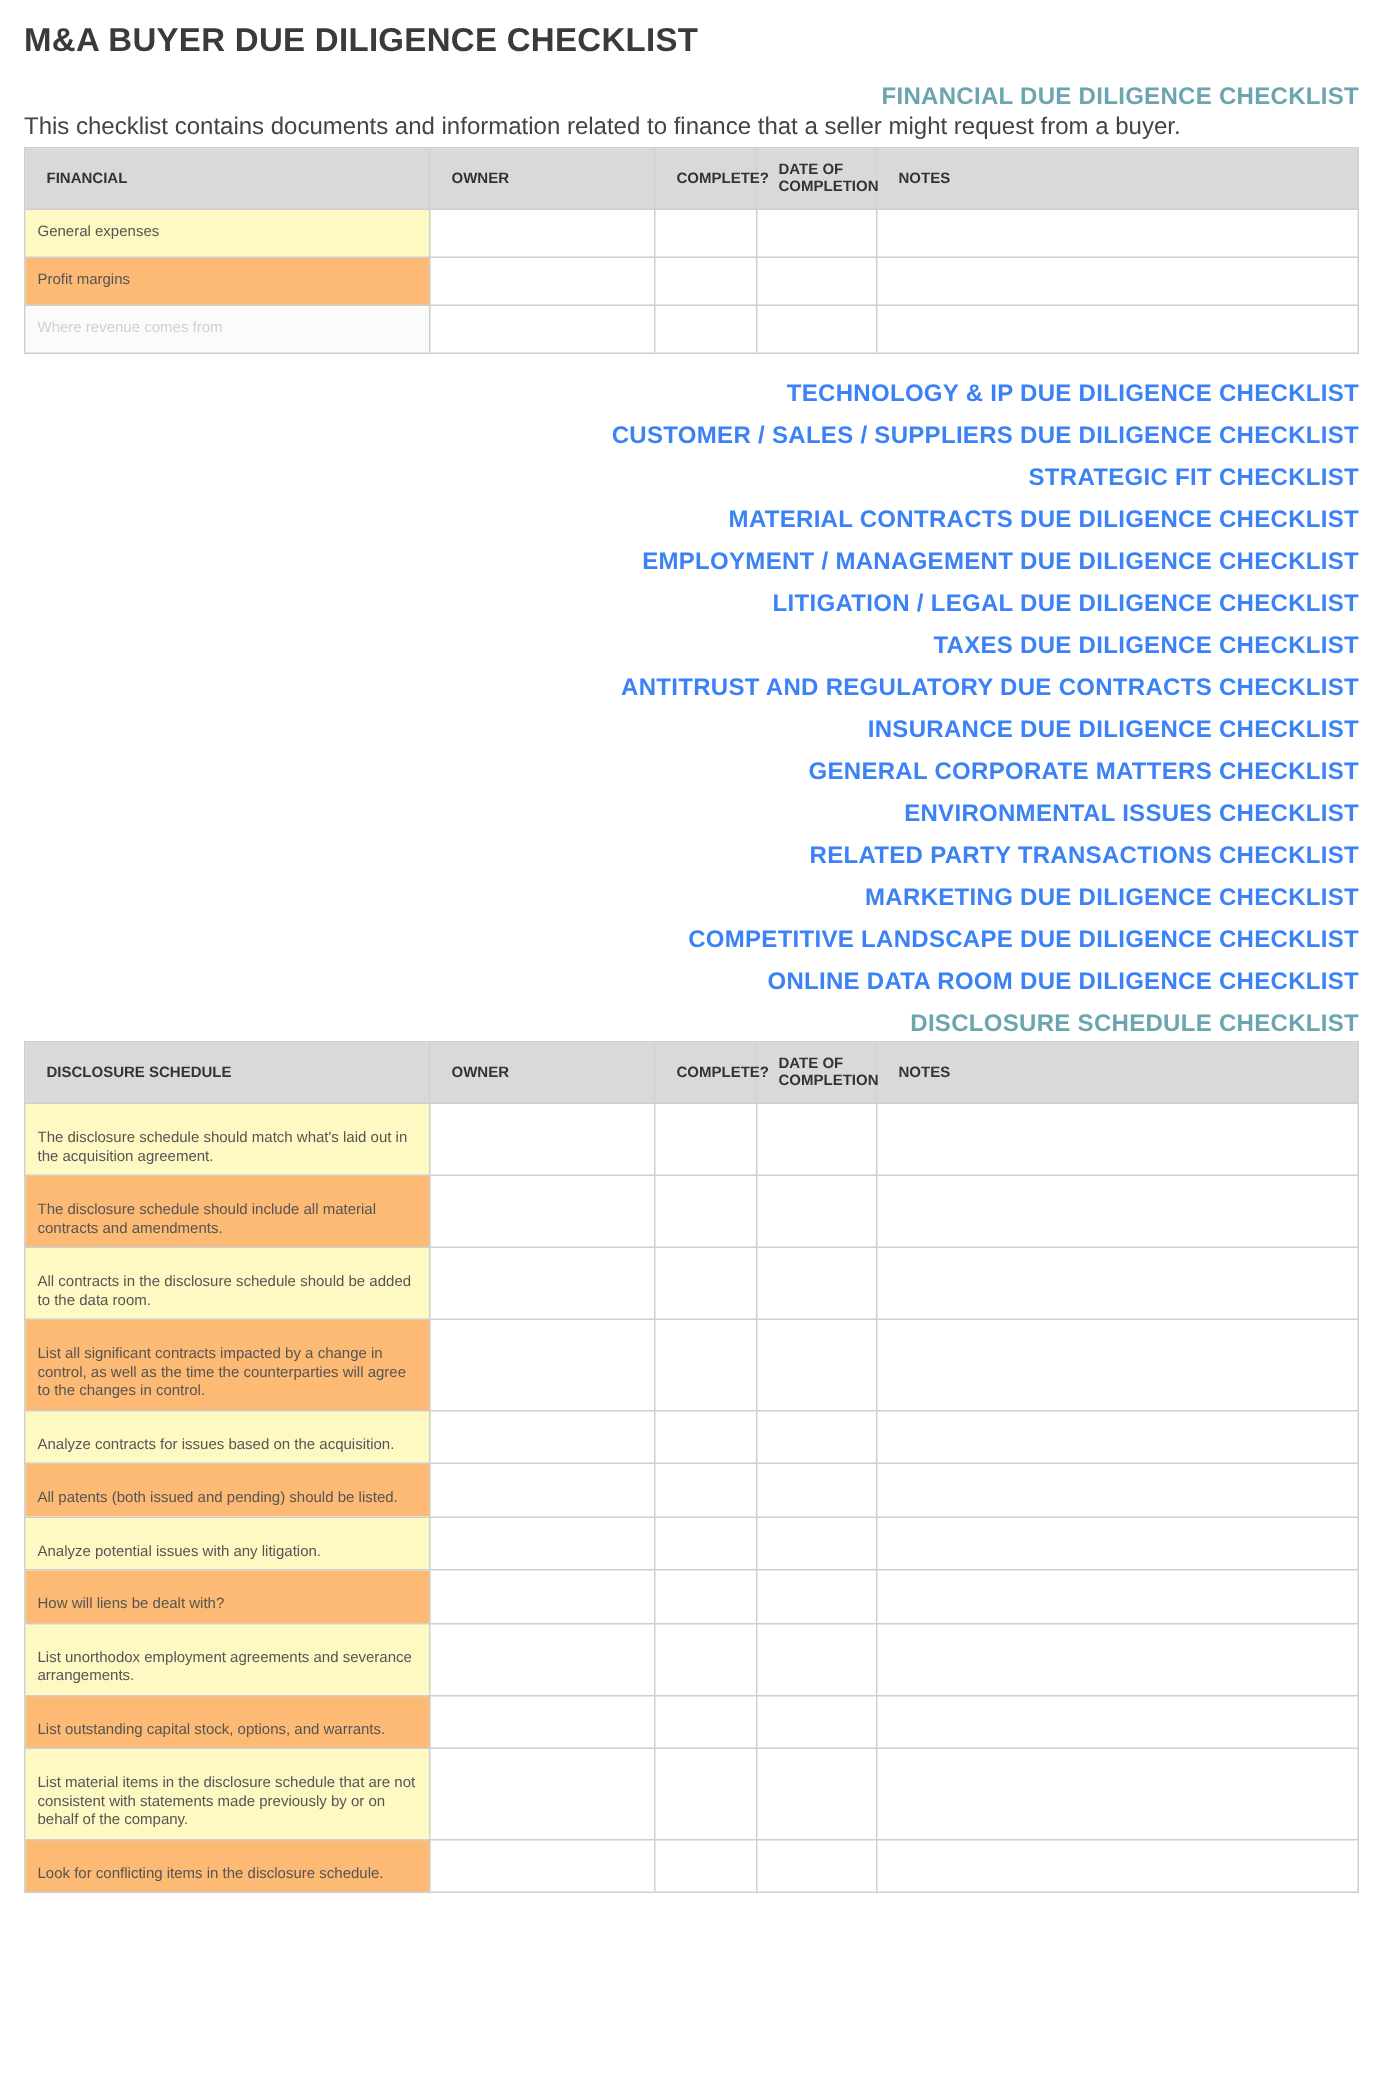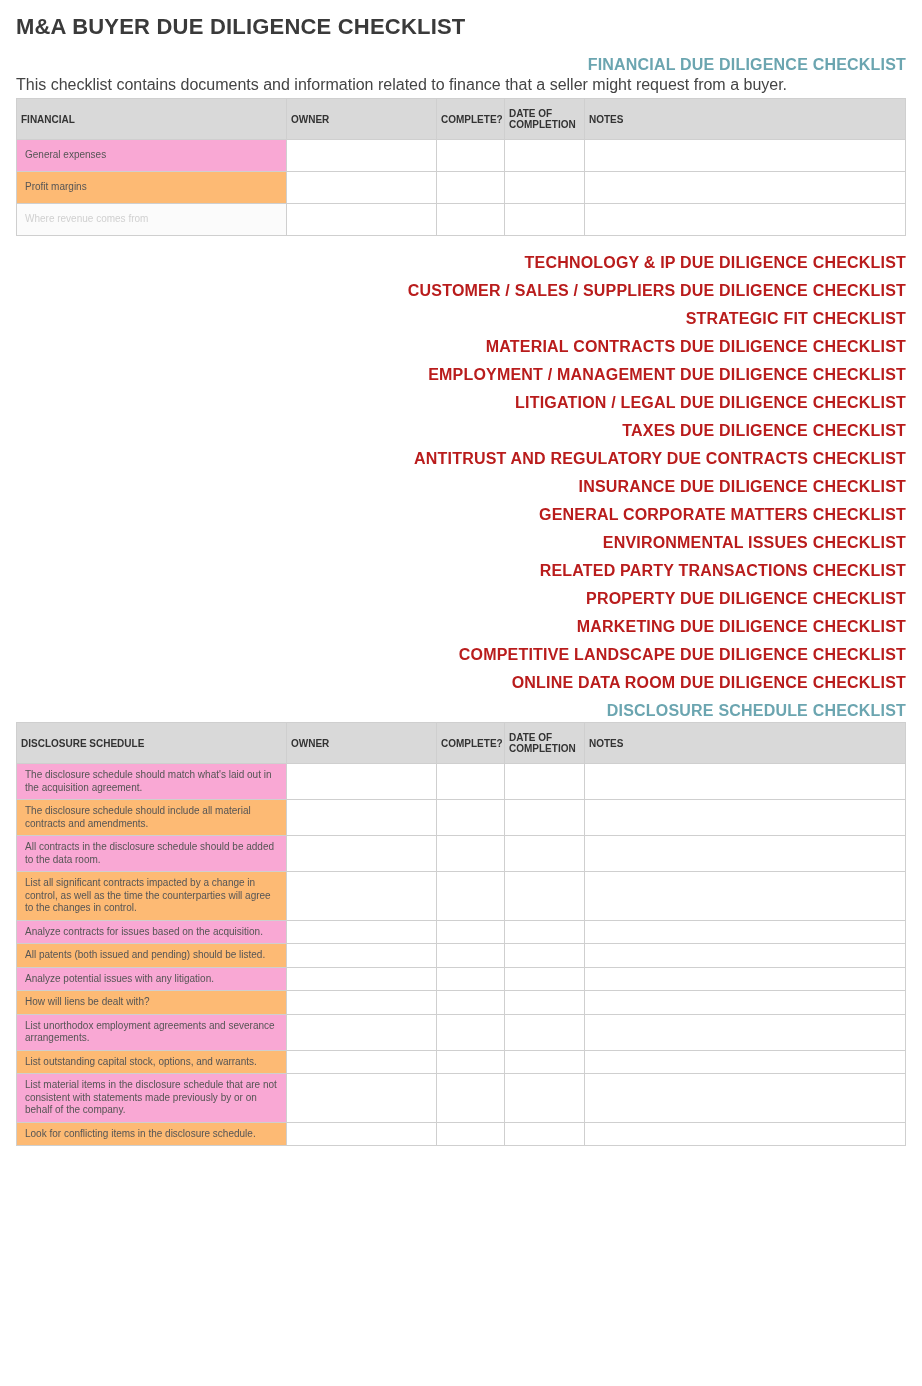--- a/index.html
+++ b/index.html
@@ -20,21 +20,21 @@
   .section { margin-bottom: 8px; }
   .section-title {
     font-size: 16px;
     font-weight: 700;
     color: #6ba5b0;
     margin-bottom: 2px;
     letter-spacing: 0.2px;
     text-align: right;
   }
   .section-title.grey {
-    color: #b91c1c;
+    color: #3b82f6;
     margin-bottom: 10px;
   }
   .section-desc {
     font-size: 16px;
     color: #444;
     margin-bottom: 4px;
   }
   table {
     width: 100%;
     border-collapse: collapse;
@@ -48,35 +48,35 @@
   th, td {
     border: 1px solid #cfcfcf;
     font-size: 10px;
     text-align: left;
     vertical-align: middle;
   }
   th {
     background: #d9d9d9;
     font-weight: 700;
     color: #333;
-    padding: 9px 4px;
+    padding: 9px 14px;
     line-height: 1.1;
   }
   td {
     padding: 8px 8px;
     color: #555;
     line-height: 1.25;
   }
-  td:first-child { background: #f9a8d4; }
+  td:first-child { background: #fef9c3; }
   tr.alt td:first-child { background: #fdba74; }
   tr.fade td { color: #d0d0d0; }
   tr.fade td:first-child { background: #fbfbfb; }
   .financial-table { margin-bottom: 18px; }
   .financial-table td { height: 32px; }
-  .disclosure-table td:first-child { padding-top: 5px; padding-bottom: 5px; }
+  .disclosure-table td:first-child { padding-top: 17px; padding-bottom: 5px; }
 </style>
 </head>
 <body>
 
 <h1 class="main-title">M&amp;A BUYER DUE DILIGENCE CHECKLIST</h1>
 
 <div class="section">
   <div class="section-title">FINANCIAL DUE DILIGENCE CHECKLIST</div>
   <div class="section-desc">This checklist contains documents and information related to finance that a seller might request from a buyer.</div>
   <table class="financial-table">
@@ -128,21 +128,20 @@
     <div class="section-title grey">STRATEGIC FIT CHECKLIST</div>
     <div class="section-title grey">MATERIAL CONTRACTS DUE DILIGENCE CHECKLIST</div>
     <div class="section-title grey">EMPLOYMENT / MANAGEMENT DUE DILIGENCE CHECKLIST</div>
     <div class="section-title grey">LITIGATION / LEGAL DUE DILIGENCE CHECKLIST</div>
     <div class="section-title grey">TAXES DUE DILIGENCE CHECKLIST</div>
     <div class="section-title grey">ANTITRUST AND REGULATORY DUE CONTRACTS CHECKLIST</div>
     <div class="section-title grey">INSURANCE DUE DILIGENCE CHECKLIST</div>
     <div class="section-title grey">GENERAL CORPORATE MATTERS CHECKLIST</div>
     <div class="section-title grey">ENVIRONMENTAL ISSUES CHECKLIST</div>
     <div class="section-title grey">RELATED PARTY TRANSACTIONS CHECKLIST</div>
-    <div class="section-title grey">PROPERTY DUE DILIGENCE CHECKLIST</div>
     <div class="section-title grey">MARKETING DUE DILIGENCE CHECKLIST</div>
     <div class="section-title grey">COMPETITIVE LANDSCAPE DUE DILIGENCE CHECKLIST</div>
     <div class="section-title grey">ONLINE DATA ROOM DUE DILIGENCE CHECKLIST</div>
   </div>
 
 <div class="section">
   <div class="section-title">DISCLOSURE SCHEDULE CHECKLIST</div>
   <table class="disclosure-table">
     <colgroup>
       <col class="c-first">

